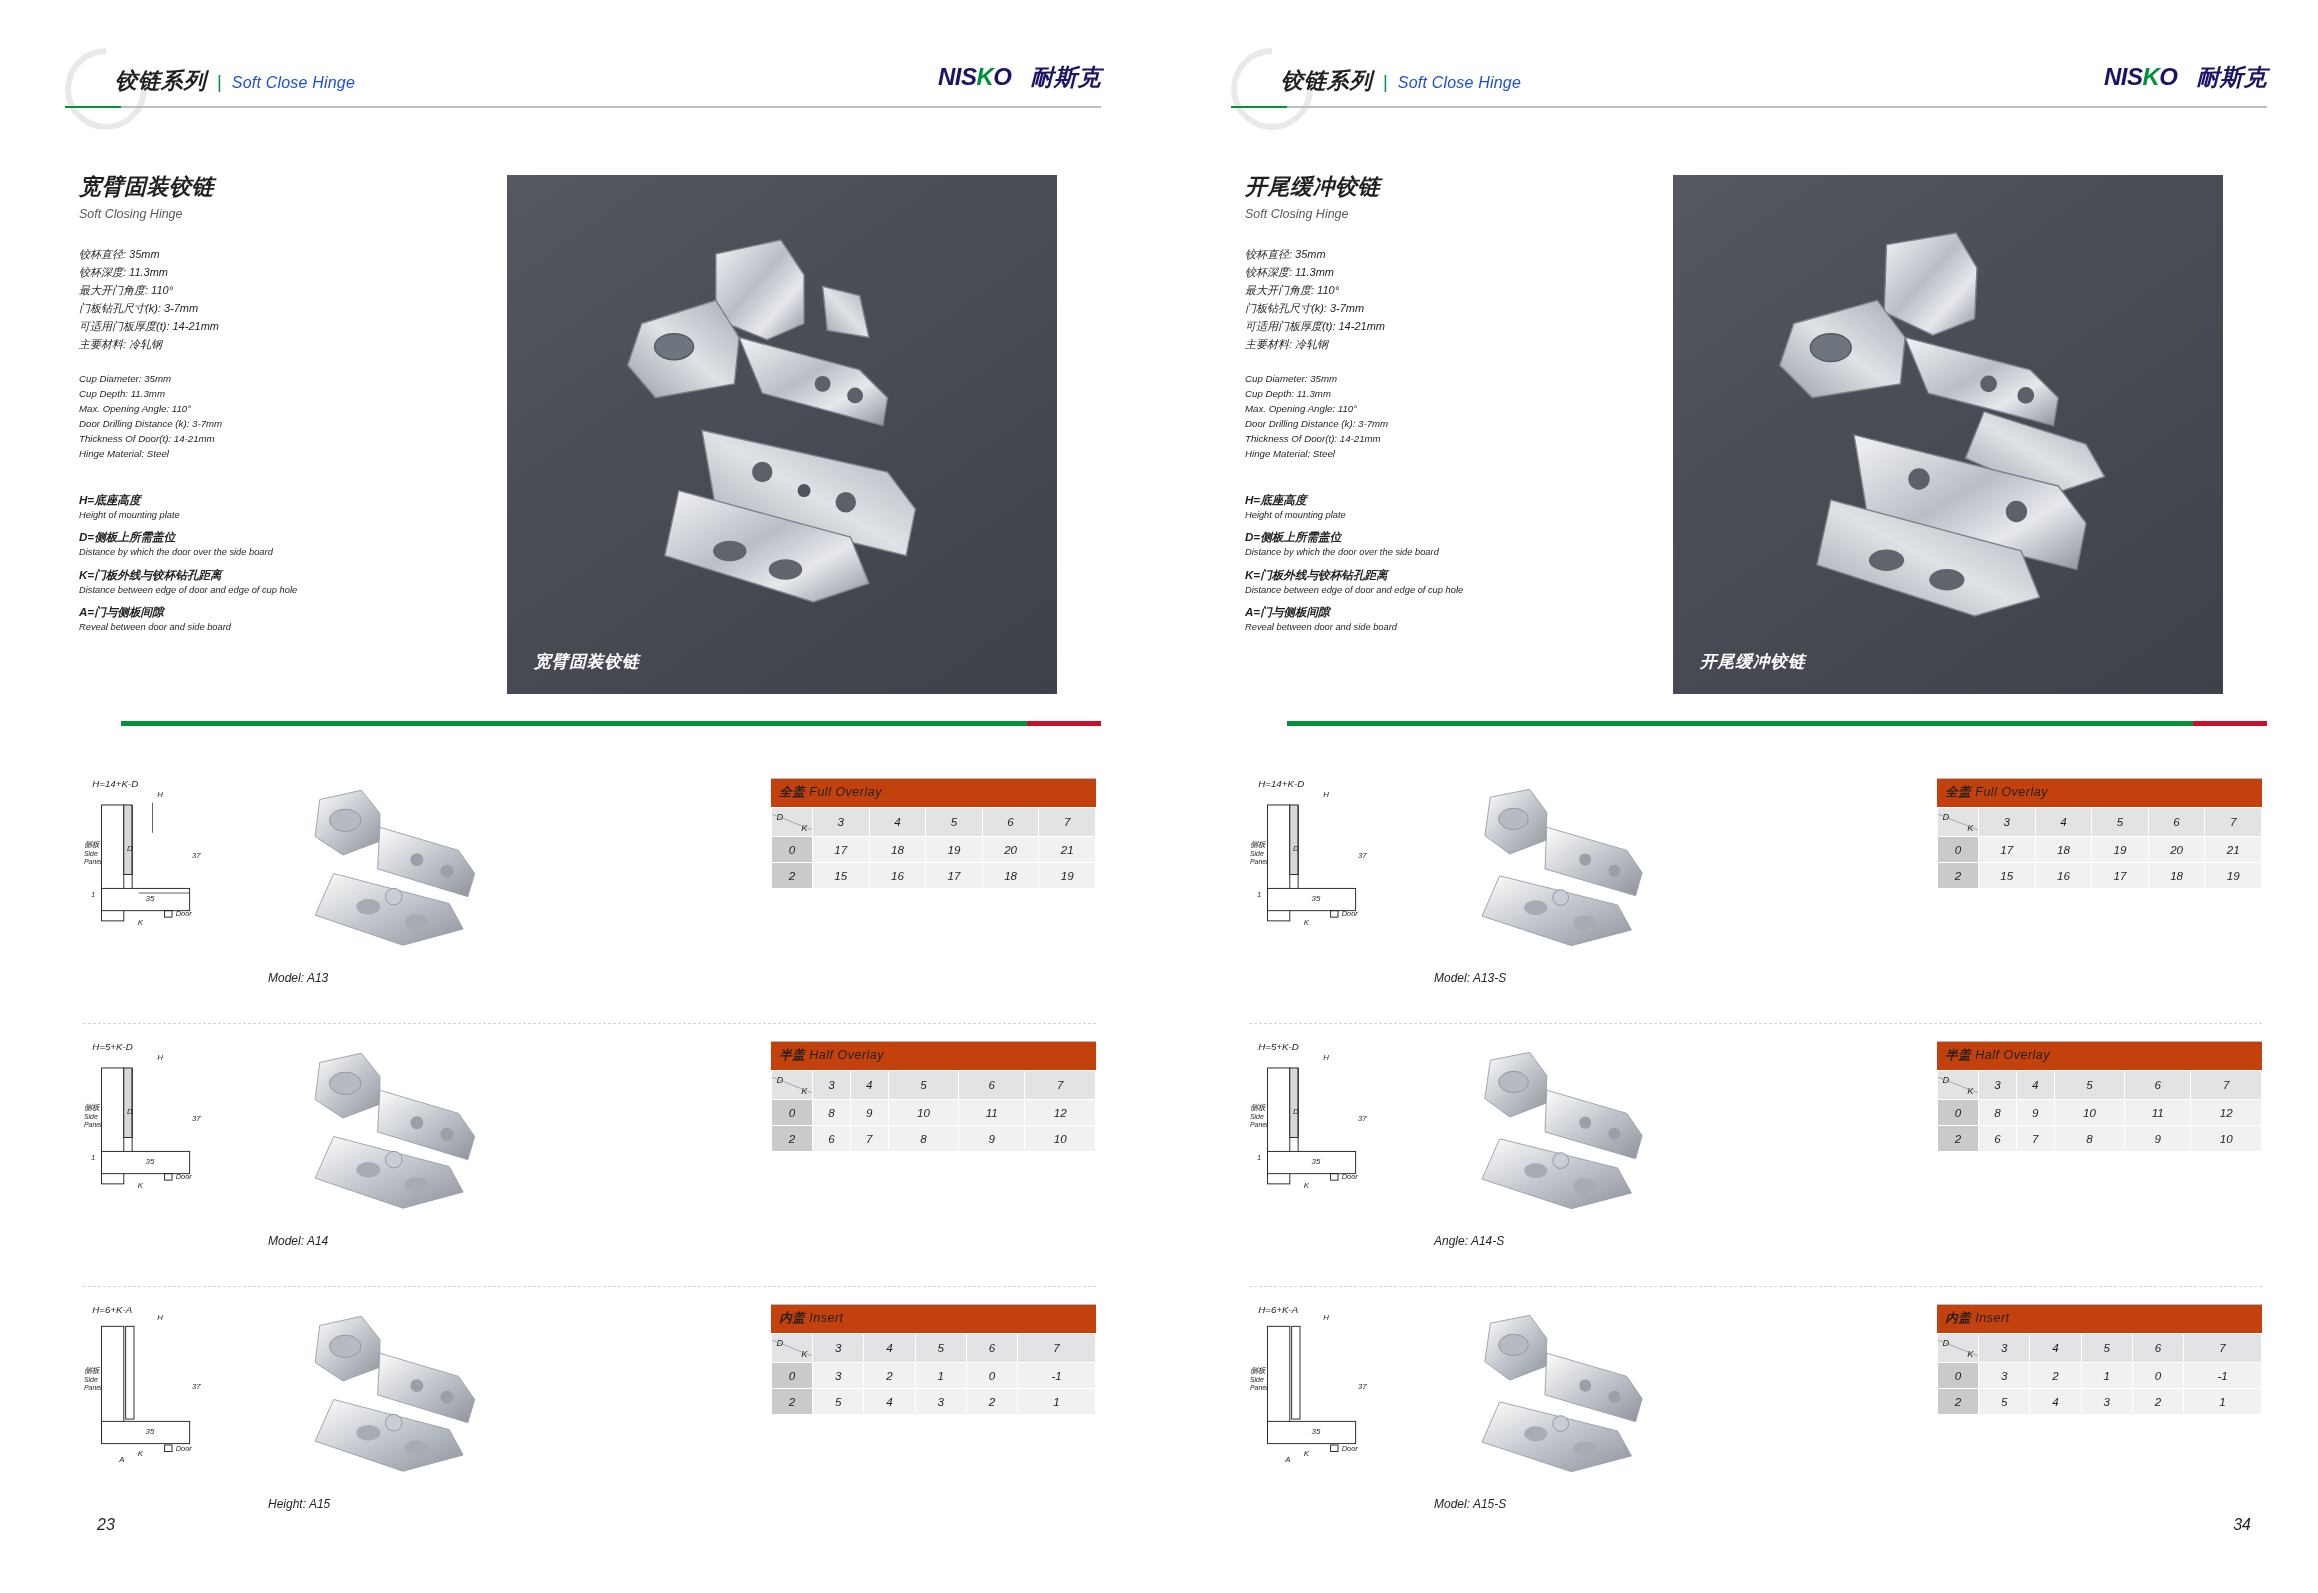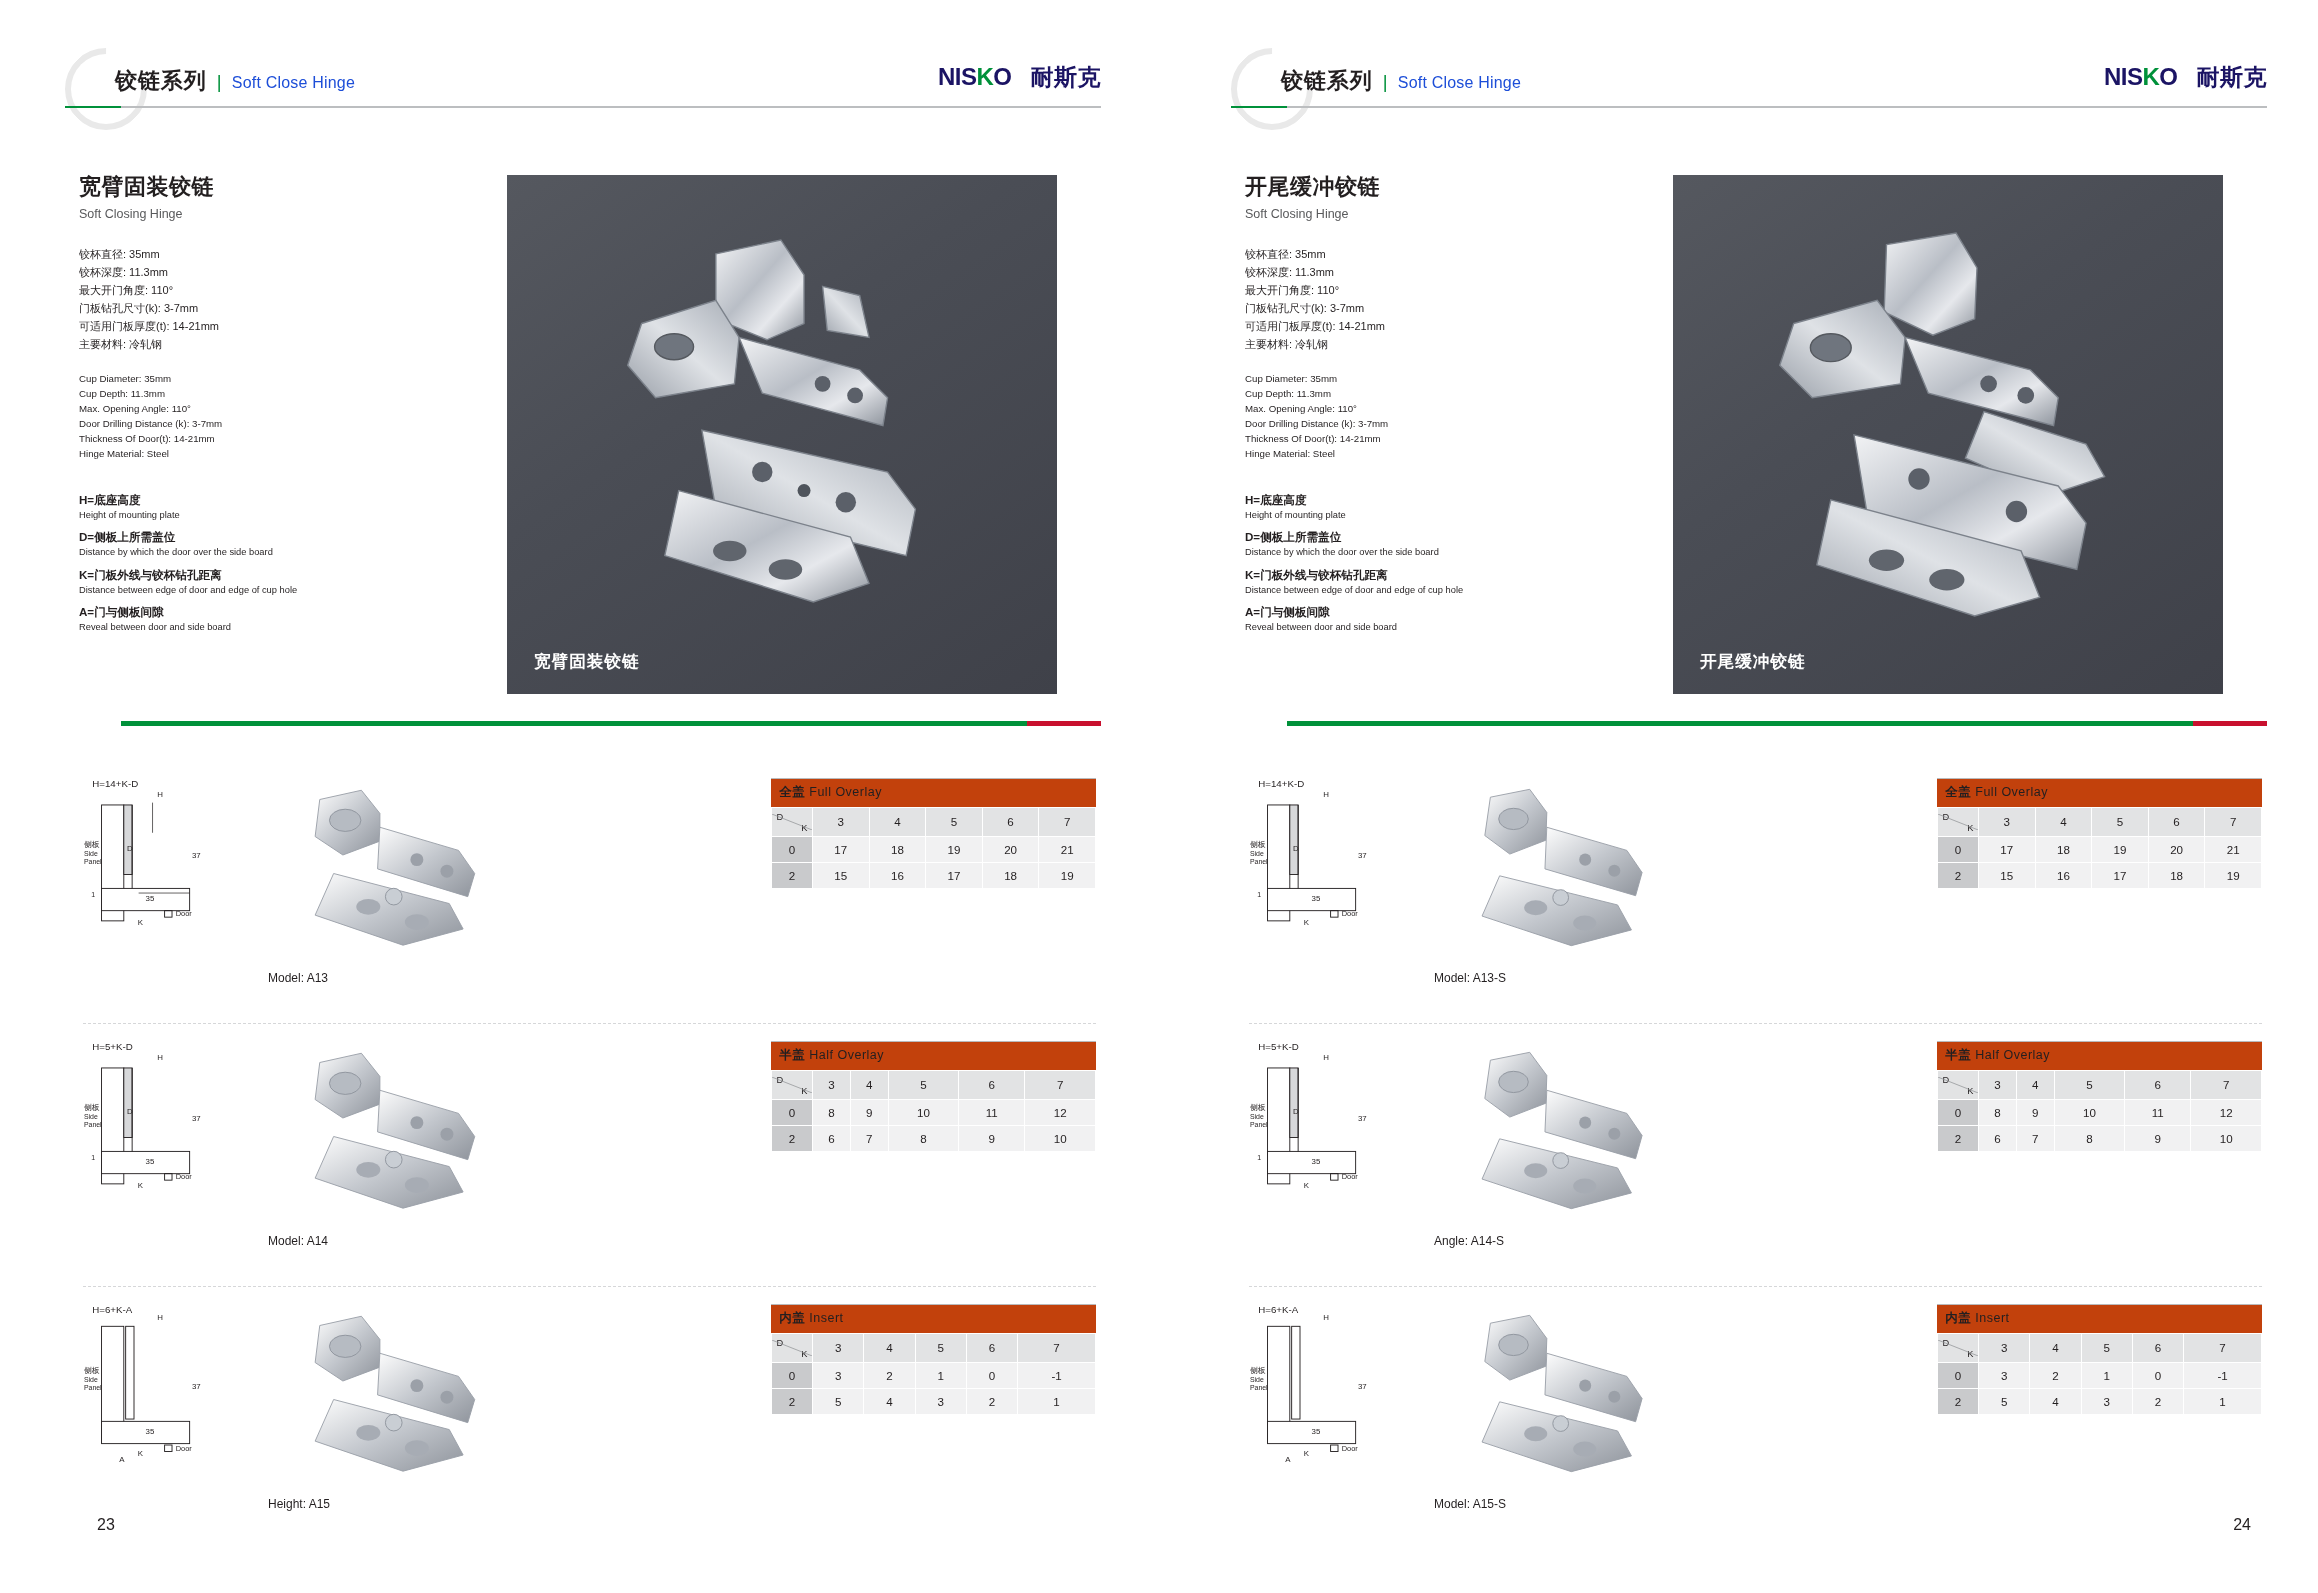--- a/index.html
+++ b/index.html
@@ -4,21 +4,21 @@
 <style>
   html,body{margin:0;padding:0;}
   body{
     width:2333px;height:1594px;
     background:#ffffff;
     font-family:"Liberation Sans", sans-serif;
     color:#231f20;
     overflow:hidden;
   }
   .spread{display:flex;width:2333px;height:1594px;}
-  .page{position:relative;width:1166px;height:1590px;box-sizing:border-box;}
+  .page{position:relative;width:1166px;height:1590px;box-sizing:border-box;font-style:italic;}
   .page.left{padding:0 0 0 0;}
   .page-inner{position:absolute;inset:0;}
 
   
   .header{position:absolute;top:56px;left:65px;right:65px;height:65px;}
   .hdr-c{
     position:absolute;left:0;top:-8.3px;width:70px;height:70px;border-radius:50%;
     border:6px solid #e9e9e9;border-right-color:transparent;
     transform:rotate(-45deg);
   }
@@ -731,18 +731,18 @@
                 <td>2</td>
                 <td>1</td>
               </tr>
             </tbody>
               </table>
           </div>
         </div>
 
       </div>
 
-      <div class="pagenum">24</div>
+      <div class="pagenum">34</div>
     </div>
   </div>
 
 </div>
 
 
 </body></html>

